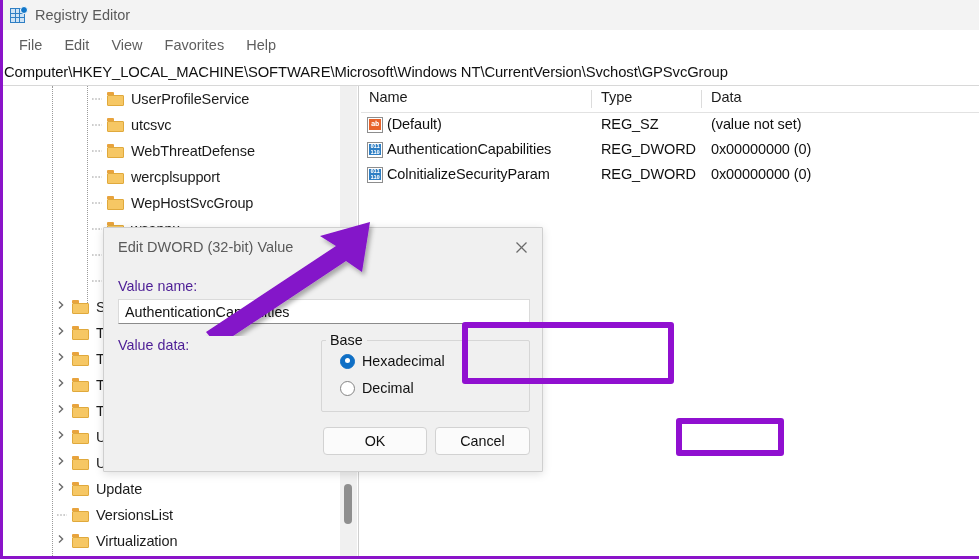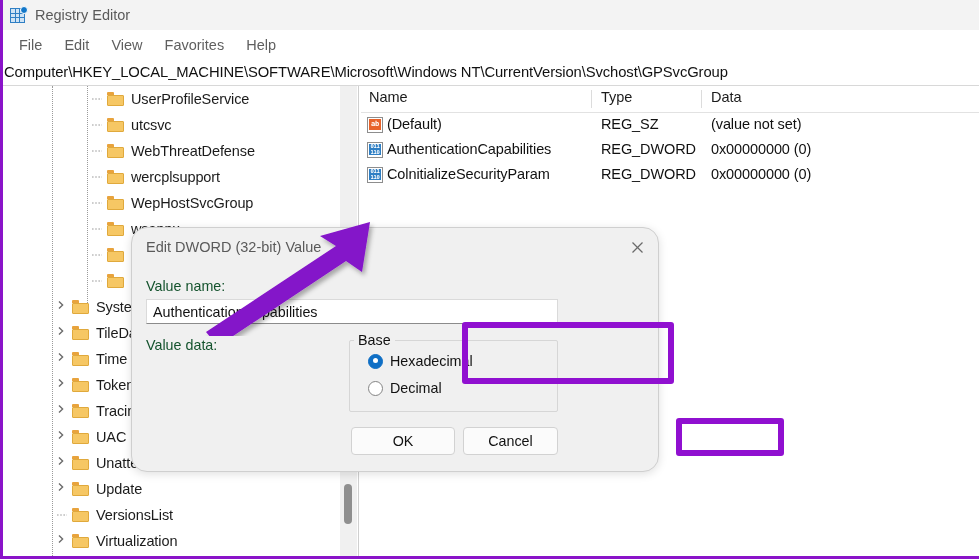--- a/index.html
+++ b/index.html
@@ -249,27 +249,26 @@
   .val-icon.sz .inner { background: #e8622a; color: #ffffff; }
   .val-icon.dword .inner {
     background: #2f7fc4; color: #ffffff;
     flex-direction: column;
     font-size: 5.5px;
   }
   
   .dialog {
     position: absolute;
     left: 458px; top: 227px;
-    width: 528px; height: 245px;
+    width: 440px; height: 245px;
     background: #f0f0f0;
     border: 1px solid #cfcfcf;
-    border-radius: 16px;
+    border-radius: 1px;
     box-shadow: 0 2px 10px rgba(0,0,0,0.13);
     box-sizing: border-box;
-    margin-left: 28px;
   }
   .dlg-title {
     position: absolute;
     left: 14px; top: 11px;
     font-size: 14.5px;
     color: #5a5a5a;
   }
   .dlg-close {
     position: absolute;
     right: 10px; top: 8px;
@@ -277,21 +276,21 @@
     display: flex;
     align-items: center;
     justify-content: center;
     color: #6a6a6a;
     font-size: 15px;
     cursor: default;
   }
   .dlg-label {
     position: absolute;
     font-size: 14.3px;
-    color: #14532d;
+    color: #4c1d95;
   }
   .dlg-input {
     position: absolute;
     background: #ffffff;
     border: 1px solid #dadada;
     border-bottom: 1.5px solid #8b8b8b;
     box-sizing: border-box;
     font-size: 14.3px;
     color: #111;
     padding: 3px 6px;

